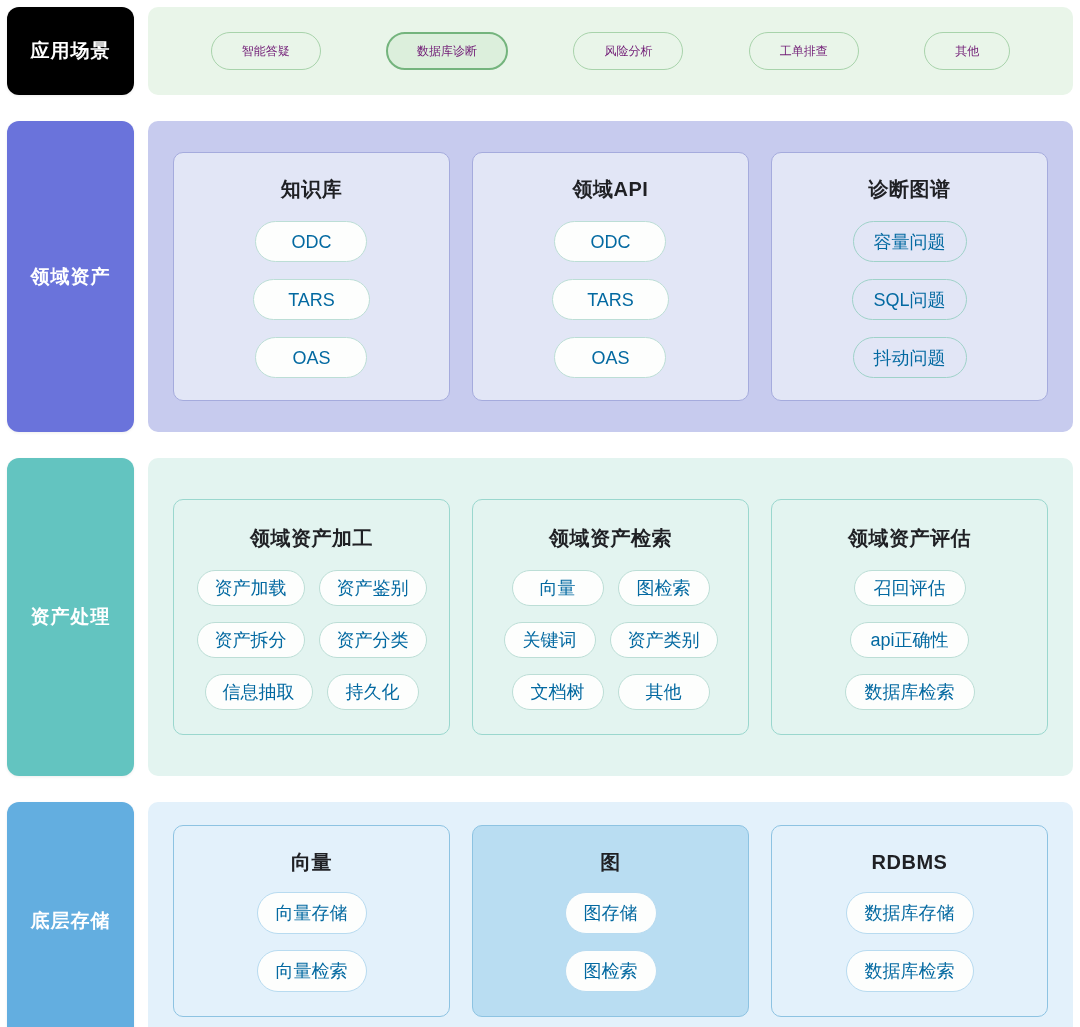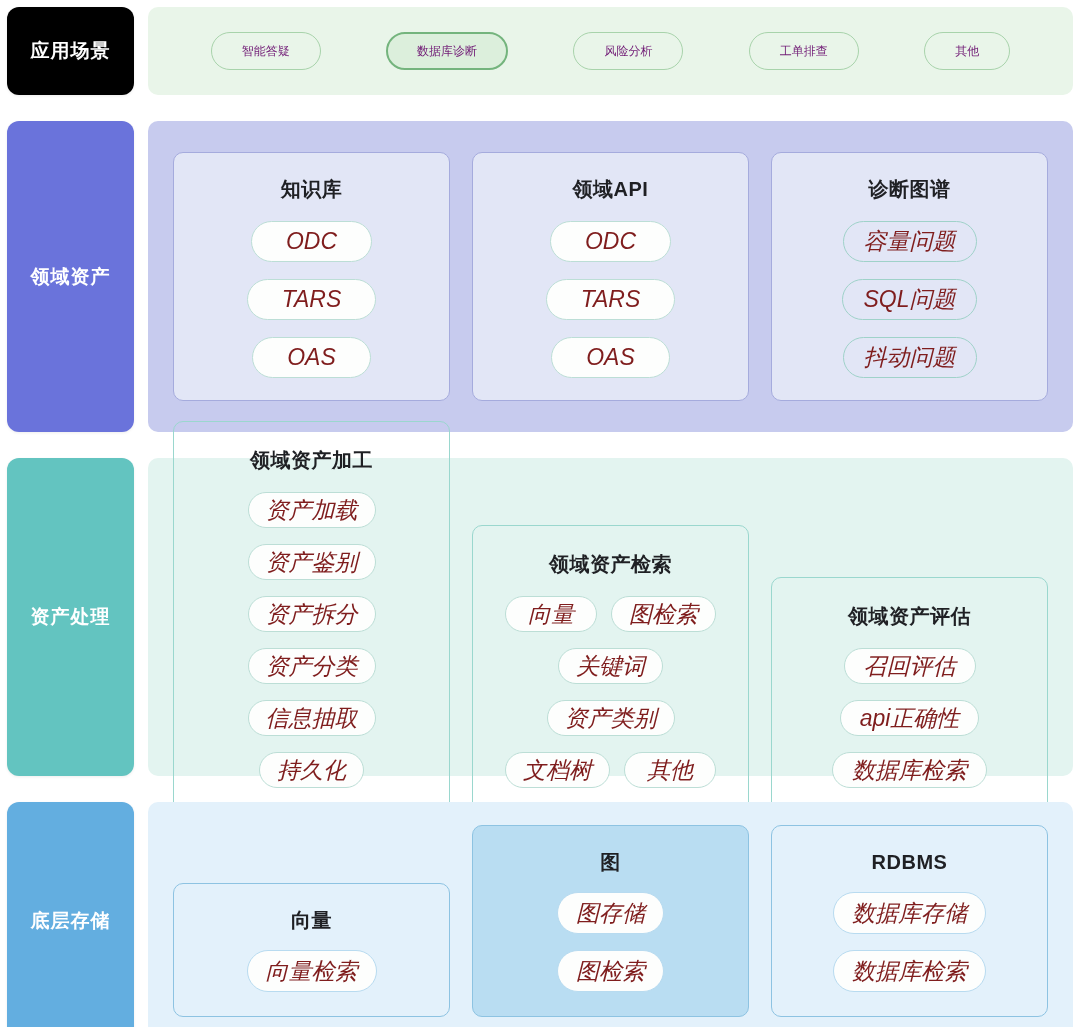--- a/index.html
+++ b/index.html
@@ -101,27 +101,27 @@
     white-space:nowrap;
   }
   .pill-wrap{
     display:flex;
     flex-wrap:wrap;
     justify-content:center;
     align-items:center;
   }
   .pill{
     border-radius:22px;
-    font-size:23px;
-    color:#7f1d1d;
+    font-size:18px;
+    color:#0369a1;
     white-space:nowrap;
     line-height:1;
     text-align:center;
     box-sizing:border-box;
-    display:flex;align-items:center;justify-content:center;font-style:italic;
+    display:flex;align-items:center;justify-content:center;
   }
 
   
   .r2{height:311px;}
   .r2 .row-label{background:#6a73db;}
   .r2 .row-band{background:#c7cbee;height:311px;}
   .r2 .card{
     background:#e2e6f6;
     border:1.4px solid #a5abdd;
     padding:26px 0 22px;
@@ -277,20 +277,21 @@
   </div>
 
   <div class="row r4">
     <div class="row-label">底层存储</div>
     <div class="row-band">
       <div class="cards">
 
         <div class="card">
           <div class="card-title">向量</div>
           <div class="pill-wrap">
+            <div class="pill">向量存储</div>
             <div class="pill">向量检索</div>
           </div>
         </div>
 
         <div class="card tinted">
           <div class="card-title">图</div>
           <div class="pill-wrap">
             <div class="pill">图存储</div>
             <div class="pill">图检索</div>
           </div>

